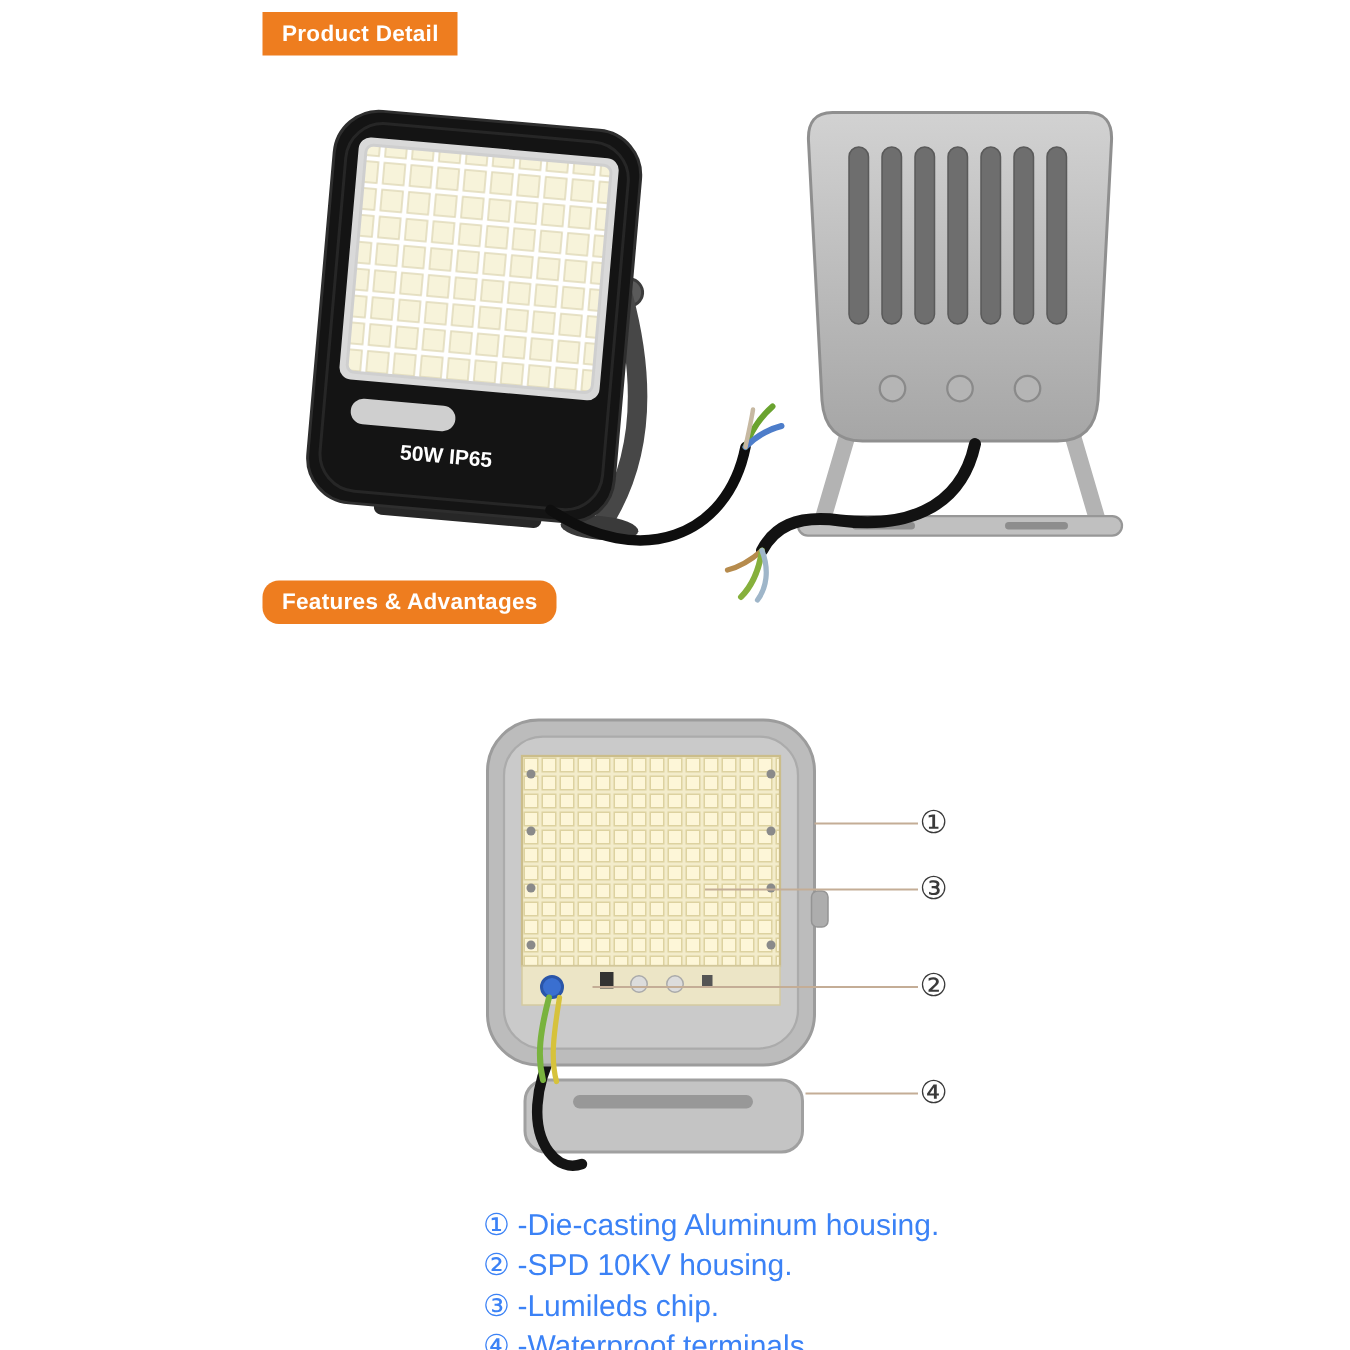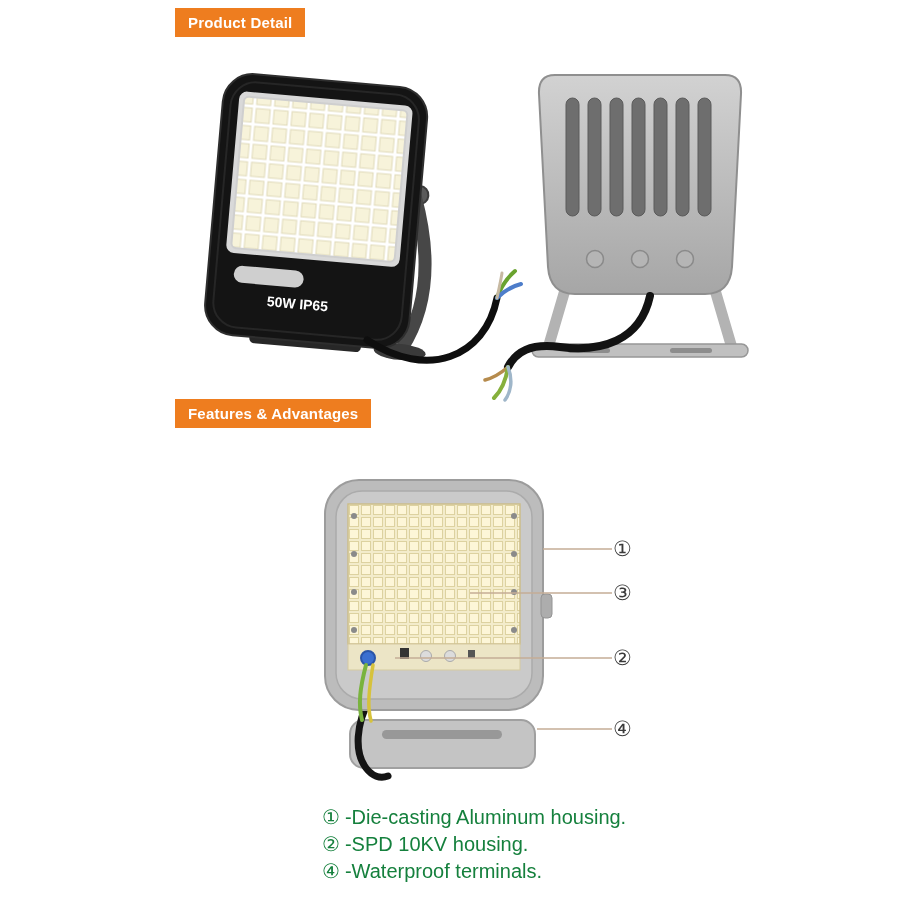--- a/index.html
+++ b/index.html
@@ -9,26 +9,26 @@
     font-family:"Liberation Sans", sans-serif;
   }
   .canvas { position:absolute; left:0; top:0; width:900px; height:900px; background:#ffffff; }
   .abs { position:absolute; }
   .badge {
     position:absolute; left:175px; background:#ee7d1f; color:#ffffff;
     font-weight:bold; font-size:15px; padding:6px 13px; letter-spacing:.2px;
     white-space:nowrap;
   }
   #badge-product  { top:8px; }
-  #badge-features { top:399px; }
+  #badge-features { top:387px;border-radius:11px; }
   .callout-num {
     position:absolute; left:613px; font-size:21px; color:#3a3a3a; line-height:1;
   }
   .legend { position:absolute; left:322px; top:804px; }
-  .legend-row { font-size:20px; color:#15803d; line-height:27px; white-space:nowrap; }
+  .legend-row { font-size:20px; color:#3b82f6; line-height:27px; white-space:nowrap; }
   .legend-num { margin-right:5px; }
   svg { display:block; }
 </style>
 </head>
 <body>
 
 <div class="canvas">
 
   <div class="badge" id="badge-product">
     <span>Product Detail</span>
@@ -179,17 +179,20 @@
   <span class="callout-num" style="top:718px;">④</span>
 
   <div class="legend">
     <div class="legend-row">
       <span class="legend-num">①</span><span>-Die-casting Aluminum housing.</span>
     </div>
     <div class="legend-row">
       <span class="legend-num">②</span><span>-SPD 10KV housing.</span>
     </div>
     <div class="legend-row">
+      <span class="legend-num">③</span><span>-Lumileds chip.</span>
+    </div>
+    <div class="legend-row">
       <span class="legend-num">④</span><span>-Waterproof terminals.</span>
     </div>
   </div>
 
 </div>
 
 </body></html>

